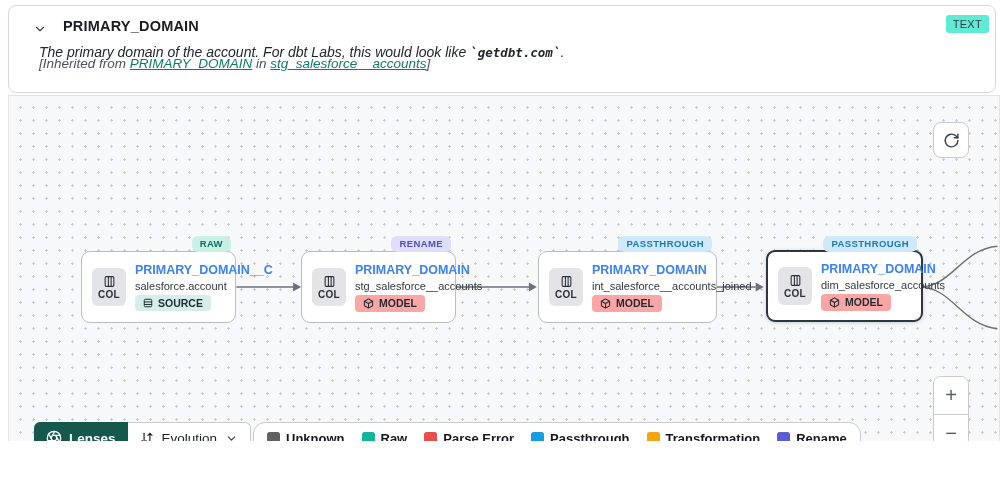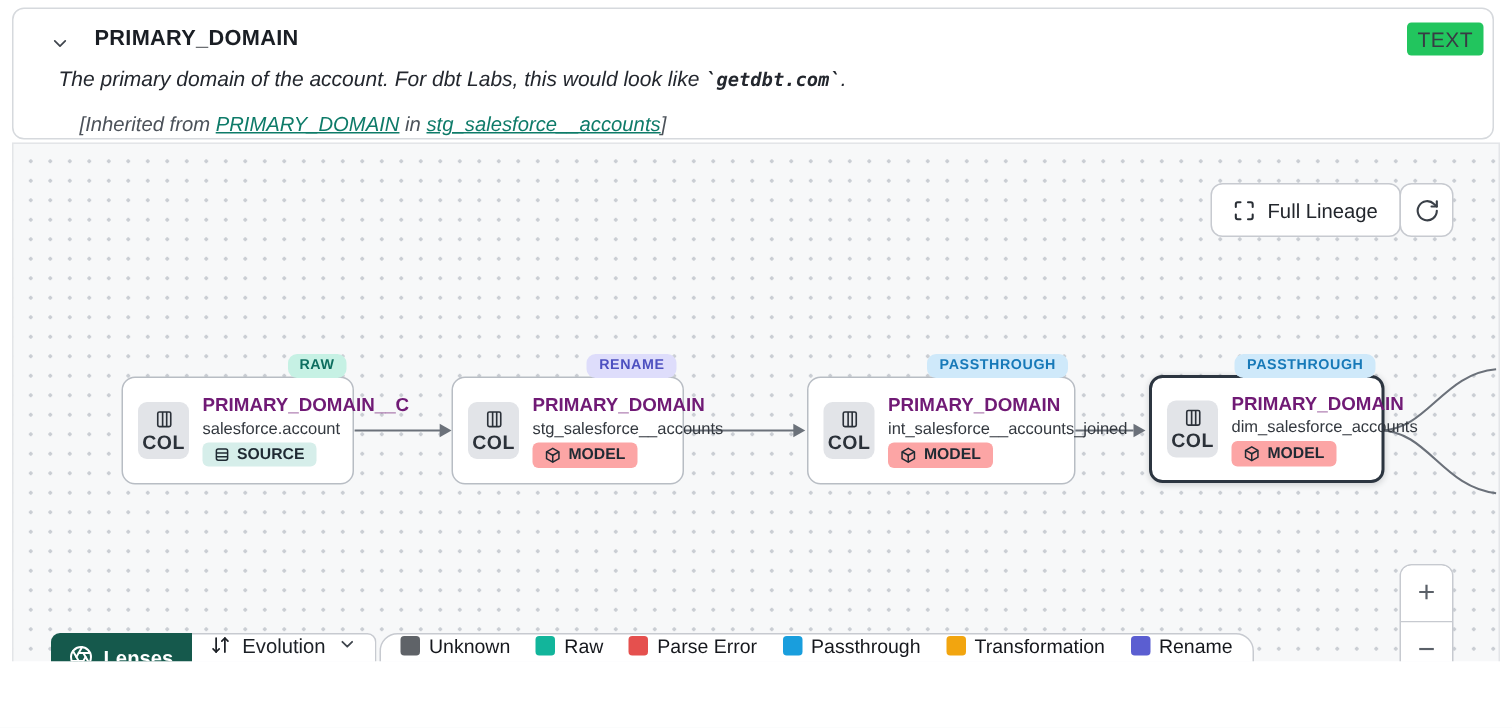--- a/index.html
+++ b/index.html
@@ -8,26 +8,26 @@
 
   
   .panel {
     position:absolute; left:8px; top:5px; width:988px; height:88px;
     background:#fff; border:1px solid #d6d9dd; border-radius:8px;
   }
   .panel-header { position:absolute; left:0; top:12px; width:100%; height:22px; }
   .chev-btn { position:absolute; left:24px; top:3px; width:16px; height:16px; background:none; border:none; cursor:pointer; color:#3f454d; }
   .panel-title { position:absolute; left:54px; top:0; font-size:14.5px; font-weight:700; color:#1a1e24; letter-spacing:.2px; }
   .type-pill {
-    position:absolute; right:6px; top:-3px; background:#22c55e; color:#383c44;
-    font-size:14px; font-weight:500; padding:3px 7px; border-radius:3px; letter-spacing:.3px;
+    position:absolute; right:6px; top:-3px; background:#5eead4; color:#383c44;
+    font-size:11px; font-weight:500; padding:3px 7px; border-radius:3px; letter-spacing:.3px;
   }
   .panel-desc { position:absolute; left:30px; top:38px; font-size:14px; font-style:italic; color:#23272e; }
   .panel-desc code { font-family:"DejaVu Sans Mono", monospace; font-weight:700; font-size:12.5px; }
-  .panel-inherit { position:absolute; left:30px; top:69px; font-size:13.5px; font-style:italic; color:#4c525a;margin-left:14px; }
+  .panel-inherit { position:absolute; left:30px; top:50px; font-size:13.5px; font-style:italic; color:#4c525a; }
   .panel-inherit a { color:#0e7b69; text-decoration:underline; cursor:pointer; }
 
   
   .canvas {
     position:absolute; left:8px; top:95px; width:992px; height:383px;
     background:#f7f8f9; border:1px solid #e3e5e8;
     background-image:radial-gradient(#c9cdd3 1.1px, transparent 1.2px);
     background-size:13px 13px; background-position:5px 5px;
   }
   .edges { position:absolute; left:0; top:0; width:100%; height:100%; pointer-events:none; }
@@ -52,44 +52,44 @@
     padding:3px 8px; border-radius:6px; line-height:1;
   }
   .tag--raw { background:#c6f1e4; color:#0d6e5f; }
   .tag--rename { background:#deddfb; color:#4d50c0; }
   .tag--passthrough { background:#cfe9fa; color:#1779b8; }
   .col-badge {
     width:34px; height:38px; background:#e2e4e8; border-radius:6px; flex:0 0 auto;
     display:flex; flex-direction:column; align-items:center; justify-content:center; gap:1px;
     color:#2b3139;
   }
-  .col-badge span { font-size:13px; font-weight:700; letter-spacing:.3px; }
+  .col-badge span { font-size:10px; font-weight:700; letter-spacing:.3px; }
   .node-body { display:flex; flex-direction:column; gap:3px; min-width:0; }
-  .node-title { font-size:12.5px; font-weight:700; color:#701a75; white-space:nowrap; }
+  .node-title { font-size:12.5px; font-weight:700; color:#3b82f6; white-space:nowrap; }
   .node-subtitle { font-size:11px; color:#33383f; white-space:nowrap; }
   .type-badge {
     display:inline-flex; align-items:center; gap:5px; align-self:flex-start;
     font-size:10.5px; font-weight:700; color:#1f2a33; padding:3px 8px; border-radius:4px; line-height:1;
   }
   .type--source { background:#d6eeea; }
   .type--model { background:#fca5a5; }
 
   
   .lens-group { position:absolute; left:25px; top:326px; height:32px; display:flex; cursor:pointer; }
   .lens-seg {
     display:flex; align-items:center; gap:7px; background:#15594c; color:#fff;
     padding:0 12px; border-radius:6px 0 0 6px; font-size:13.5px; font-weight:700; border:1px solid #15594c;
   }
   .lens-select {
-    display:flex; align-items:flex-start; gap:8px; background:#fff; border:1px solid #c7cad0; border-left:none;
+    display:flex; align-items:center; gap:8px; background:#fff; border:1px solid #c7cad0; border-left:none;
     padding:0 12px; border-radius:0 6px 6px 0; font-size:13.5px; color:#1c2026; font-weight:500;
   }
   .legend {
     position:absolute; left:244px; top:326px; height:32px; background:#fff; border:1px solid #c7cad0;
-    border-radius:12px; display:flex; align-items:flex-start; gap:17px; padding:0 13px;
+    border-radius:12px; display:flex; align-items:center; gap:17px; padding:0 13px;font-weight:bold;
   }
   .legend-item { display:flex; align-items:center; gap:6px; font-size:13px; color:#16181d; }
   .swatch { width:13px; height:13px; border-radius:2.5px; display:inline-block; }
 
   
   .zoomctl {
     position:absolute; left:924px; top:280px; width:36px; height:76px;
     border:1px solid #c7cad0; border-radius:8px; overflow:hidden; background:#fff;
     display:flex; flex-direction:column;
   }
@@ -130,29 +130,20 @@
         <path d="M914,192 C946,192 956,154 992,151"></path>
         <path d="M914,192 C946,192 956,230 992,234"></path>
       </g>
       <g fill="#6b717a">
         <polygon points="292,192 284,187.5 284,196.5"></polygon>
         <polygon points="529,192 521,187.5 521,196.5"></polygon>
         <polygon points="757,192 749,187.5 749,196.5"></polygon>
       </g>
     </svg>
 
-    <button class="btn full-lineage">
-      <svg width="15" height="15" viewBox="0 0 24 24" fill="none" stroke="#2a2f36" stroke-width="2.2" stroke-linecap="round" stroke-linejoin="round">
-          <path d="M3 8V5a2 2 0 0 1 2-2h3"></path>
-          <path d="M16 3h3a2 2 0 0 1 2 2v3"></path>
-          <path d="M21 16v3a2 2 0 0 1-2 2h-3"></path>
-          <path d="M8 21H5a2 2 0 0 1-2-2v-3"></path>
-        </svg>
-      <span>Full Lineage</span>
-    </button>
     <button class="btn refresh">
       <svg width="17" height="17" viewBox="0 0 24 24" fill="none" stroke="#3a4048" stroke-width="2" stroke-linecap="round" stroke-linejoin="round">
           <path d="M21 12a9 9 0 1 1-2.64-6.36L21 8"></path>
           <polyline points="21 3 21 8 16 8"></polyline>
         </svg>
     </button>
 
     <div class="node" style="left:72px; top:155px; width:155px;">
       <span class="tag tag--raw">RAW</span>
       <div class="col-badge">

